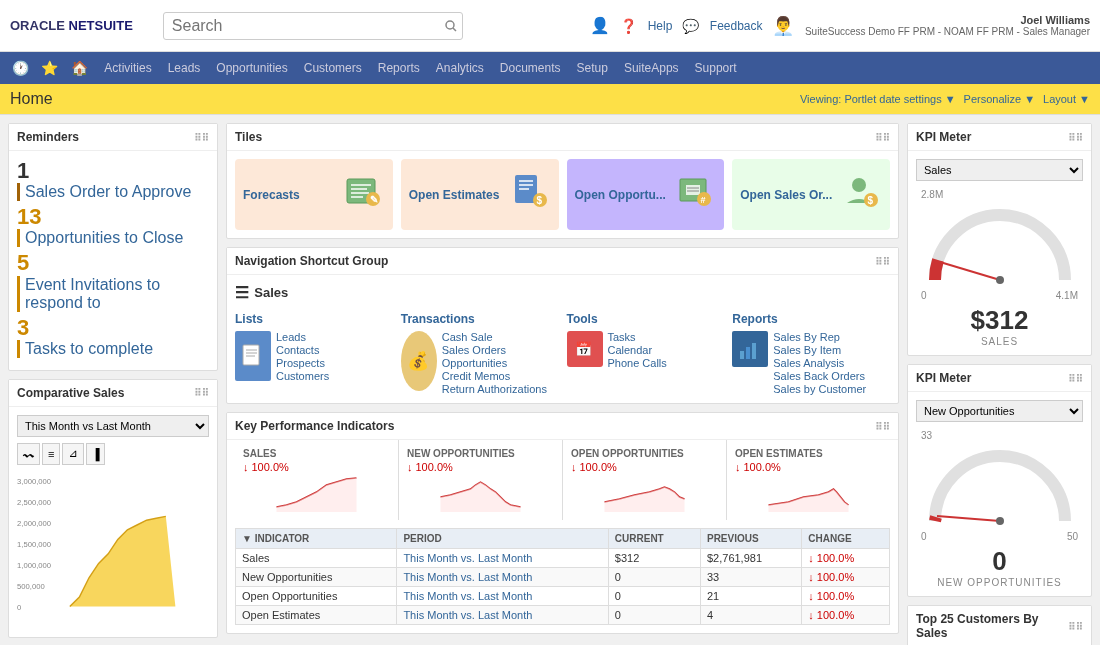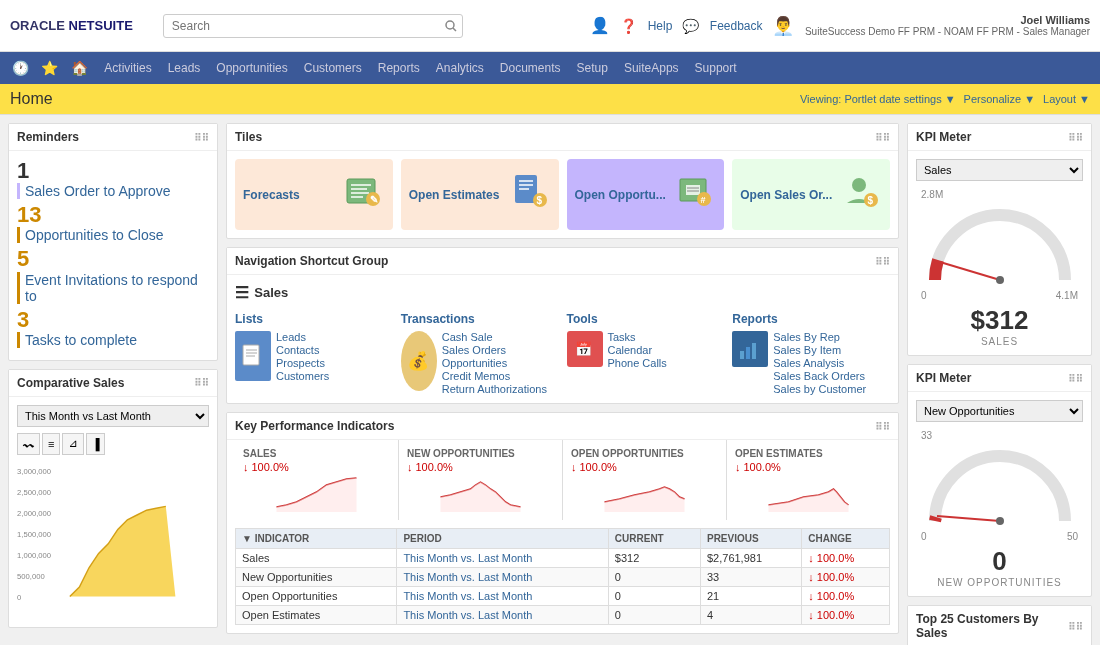--- a/index.html
+++ b/index.html
@@ -3,21 +3,21 @@
   <meta charset="utf-8">
   <style>
     * { box-sizing: border-box; margin: 0; padding: 0; }
     body { font-family: Arial, sans-serif; font-size: 12px; background: #f0f0f0; color: #333; }
 
     
     .top-bar { background: #fff; border-bottom: 1px solid #ddd; display: flex; align-items: center; padding: 0 10px; height: 52px; }
     .logo { font-size: 13px; font-weight: bold; color: #c00; margin-right: 20px; }
     .logo span { color: #336; }
     .search-bar { flex: 1; max-width: 300px; position: relative; margin: 0 10px; }
-    .search-bar input { width: 100%; padding: 4px 28px 4px 8px; border: 1px solid #ccc; border-radius: 3px; font-size: 12px; }
+    .search-bar input { width: 100%; padding: 4px 28px 4px 8px; border: 1px solid #ccc; border-radius: 3px; font-size: 16px; }
     .search-bar svg { position: absolute; right: 6px; top: 50%; transform: translateY(-50%); }
     .top-bar-right { margin-left: auto; display: flex; align-items: center; gap: 10px; font-size: 12px; color: #444; }
     .user-info { text-align: right; font-size: 11px; }
     .user-info .name { font-weight: bold; }
 
     
     .nav-bar { background: #3b5998; display: flex; align-items: center; padding: 0 8px; height: 32px; }
     .nav-icon { color: #fff; margin-right: 4px; font-size: 14px; cursor: pointer; padding: 4px; }
     .nav-item { color: #ccd; font-size: 12px; padding: 4px 8px; cursor: pointer; white-space: nowrap; }
 
@@ -36,21 +36,21 @@
     
     .portlet { background: #fff; border: 1px solid #ddd; border-radius: 2px; }
     .portlet-header { background: #fff; padding: 6px 8px; border-bottom: 1px solid #eee; font-size: 12px; font-weight: bold; color: #333; display: flex; align-items: center; justify-content: space-between; }
     .portlet-body { padding: 8px; }
     .portlet-drag { color: #aaa; font-size: 10px; cursor: move; }
 
     
     .reminder-item { margin-bottom: 4px; }
     .reminder-num { font-size: 22px; font-weight: bold; color: #333; line-height: 1.1; }
     .reminder-num.gold { color: #cc8800; }
-    .reminder-link { color: #336699; font-size: 14px; text-decoration: none; border-left: 3px solid #c4b5fd; padding-left: 5px; display: block; }
+    .reminder-link { color: #336699; font-size: 16px; text-decoration: none; border-left: 3px solid #a16207; padding-left: 5px; display: block; }
     .reminder-link.gold-border { border-left-color: #cc8800; }
     .cs-dropdown { width: 100%; border: 1px solid #ccc; padding: 3px; font-size: 11px; margin-bottom: 6px; }
     .cs-chart-tools { display: flex; gap: 2px; margin-bottom: 4px; }
     .cs-chart-tool { border: 1px solid #ccc; padding: 2px 5px; cursor: pointer; font-size: 11px; background: #f5f5f5; }
     .cs-chart-area { height: 160px; position: relative; overflow: hidden; }
     .cs-chart-area svg { width: 100%; height: 100%; }
 
     
     .tiles-grid { display: grid; grid-template-columns: repeat(4, 1fr); gap: 8px; padding: 8px; }
     .tile { border-radius: 4px; padding: 12px 8px; display: flex; align-items: center; justify-content: space-between; min-height: 70px; cursor: pointer; }

